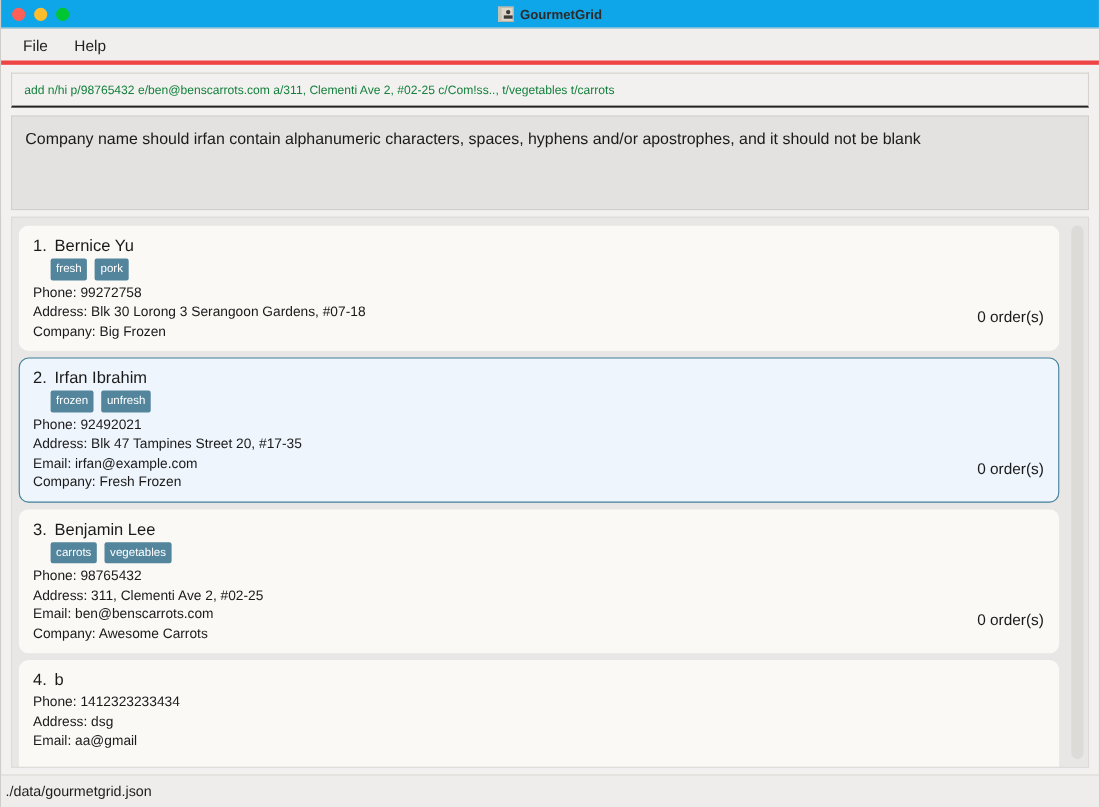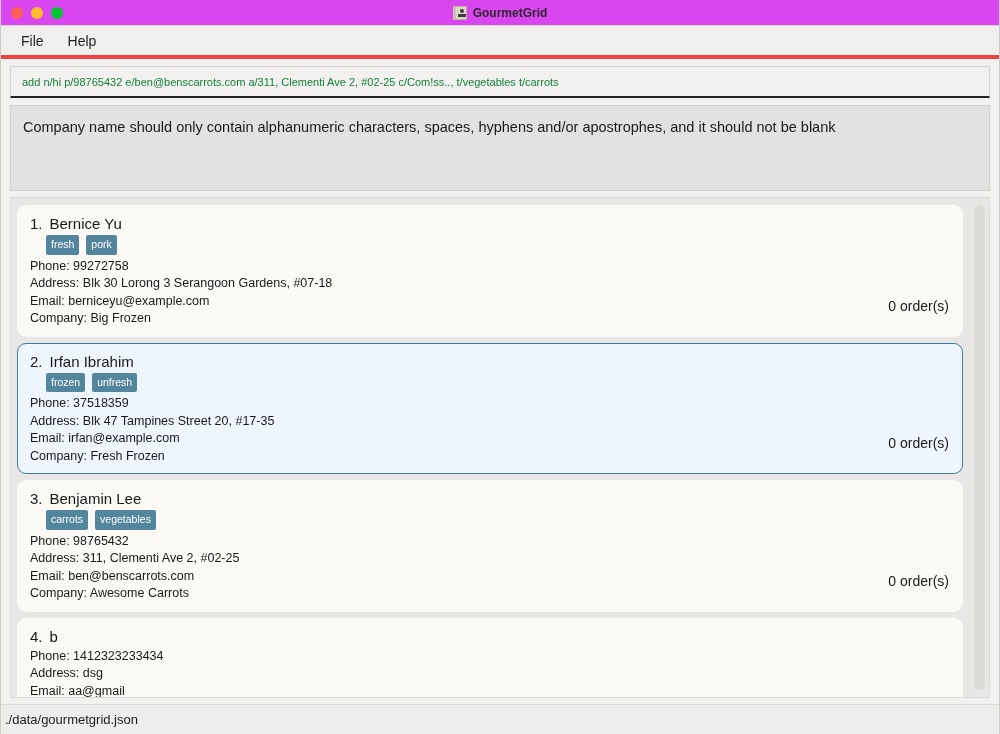--- a/index.html
+++ b/index.html
@@ -23,21 +23,21 @@
     border: 1px solid #cfcdc9;
     border-top: none;
     border-bottom: none;
   }
 
   
   .titlebar {
     position: relative;
     height: 26px;
     min-height: 26px;
-    background: #d946ef;
+    background: #0ea5e9;
     border-bottom: 1px solid #d9d6d1;
     display: flex;
     align-items: center;
   }
   .traffic {
     display: flex;
     align-items: center;
     gap: 8px;
     padding-left: 10px;
   }
@@ -274,45 +274,44 @@
   </div>
 
   <div class="cmdwrap">
     <div class="cmdbox">
       <span class="cmdtext" title="Enter command here...">add n/hi p/98765432 e/ben@benscarrots.com a/311, Clementi Ave 2, #02-25 c/Com!ss.., t/vegetables t/carrots</span>
     </div>
   </div>
 
   <div class="resultwrap">
     <div class="resultbox">
-      <div class="resulttext">Company name should only contain alphanumeric characters, spaces, hyphens and/or apostrophes, and it should not be blank</div>
+      <div class="resulttext">Company name should irfan contain alphanumeric characters, spaces, hyphens and/or apostrophes, and it should not be blank</div>
     </div>
   </div>
 
   <div class="listpanel">
     <div class="listviewport" id="list">
         <div class="card">
           <div class="card-title"><span class="idx">1.</span><span>Bernice Yu</span></div>
           <div class="tags">
             <span class="tag">fresh</span>
             <span class="tag">pork</span>
           </div>
           <div class="field"><span>Phone:</span> <span>99272758</span></div>
           <div class="field"><span>Address:</span> <span>Blk 30 Lorong 3 Serangoon Gardens, #07-18</span></div>
-          <div class="field"><span>Email:</span> <span>berniceyu@example.com</span></div>
           <div class="field"><span>Company:</span> <span>Big Frozen</span></div>
           <div class="orders">0 order(s)</div>
         </div>
         <div class="card selected">
           <div class="card-title"><span class="idx">2.</span><span>Irfan Ibrahim</span></div>
           <div class="tags">
             <span class="tag">frozen</span>
             <span class="tag">unfresh</span>
           </div>
-          <div class="field"><span>Phone:</span> <span>37518359</span></div>
+          <div class="field"><span>Phone:</span> <span>92492021</span></div>
           <div class="field"><span>Address:</span> <span>Blk 47 Tampines Street 20, #17-35</span></div>
           <div class="field"><span>Email:</span> <span>irfan@example.com</span></div>
           <div class="field"><span>Company:</span> <span>Fresh Frozen</span></div>
           <div class="orders">0 order(s)</div>
         </div>
         <div class="card">
           <div class="card-title"><span class="idx">3.</span><span>Benjamin Lee</span></div>
           <div class="tags">
             <span class="tag">carrots</span>
             <span class="tag">vegetables</span>

